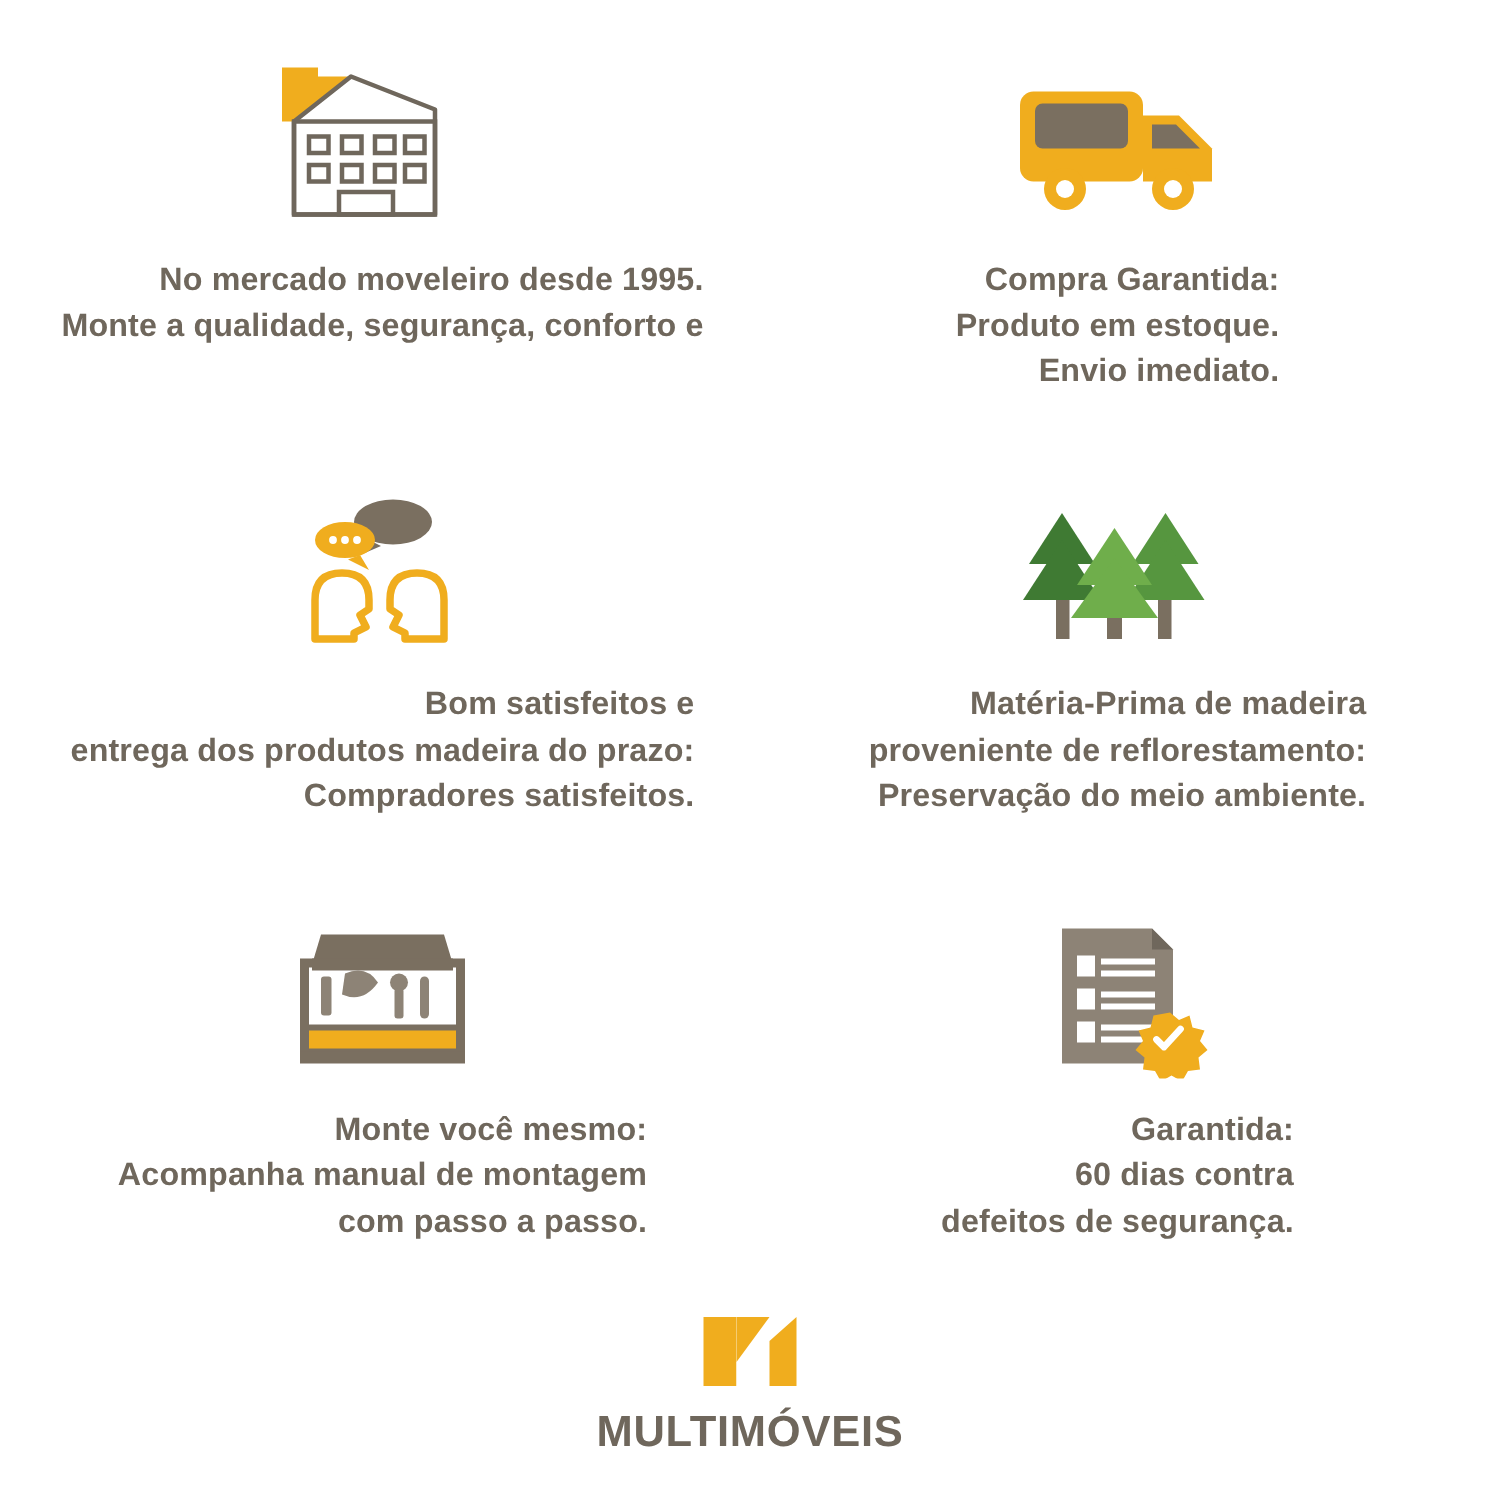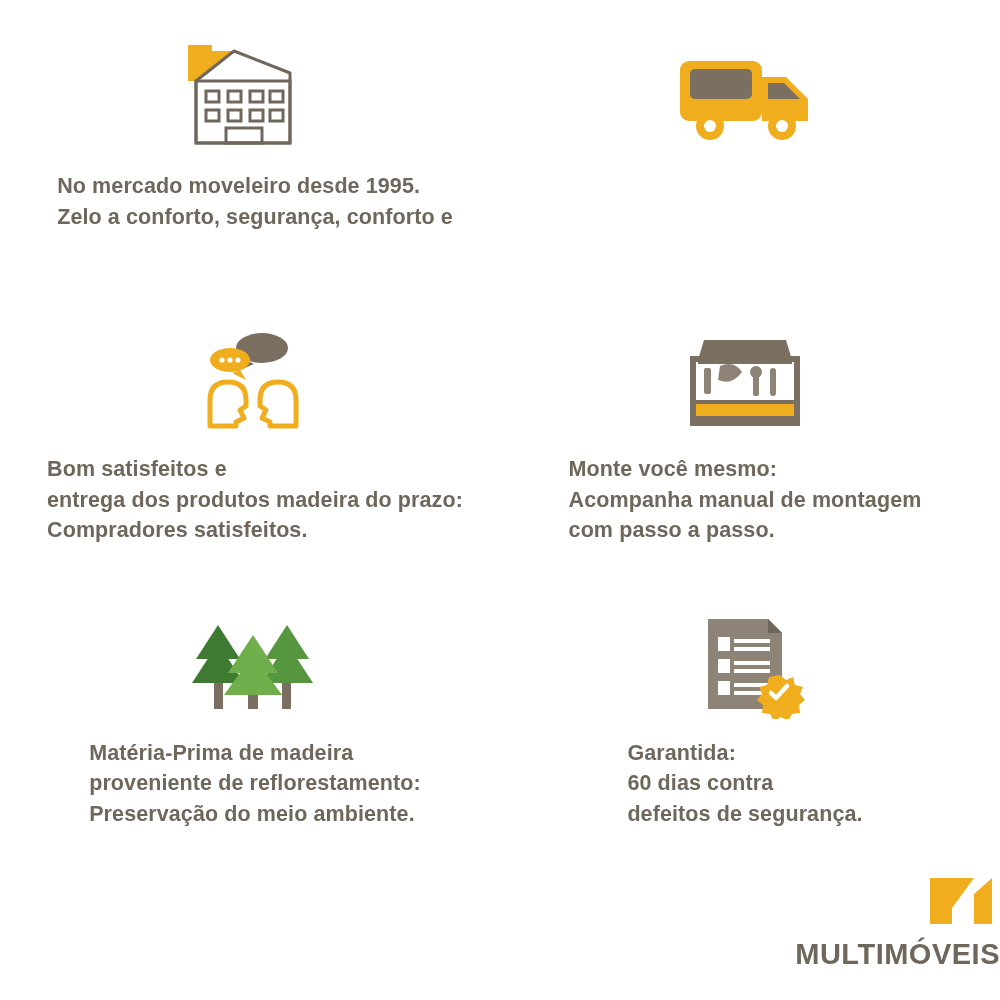--- a/index.html
+++ b/index.html
@@ -32,34 +32,34 @@
     padding: 10px 20px;
   }
   .icon-wrap {
     height: 135px;
     display: flex;
     align-items: center;
     justify-content: center;
   }
   .caption {
     margin-top: 6px;
-    text-align: left;
+    text-align: right;
     color: #6f675c;
     font-size: 21.5px;
     line-height: 1.42;
     font-weight: bold;
     letter-spacing: 0.1px;
   }
   .caption .line { display: block; white-space: nowrap; }
 
   .footer {
     height: 130px;
     display: flex;
     flex-direction: column;
-    align-items: flex-end;
+    align-items: center;
     justify-content: flex-start;
     padding-top: 4px;
   }
   .brand-mark { margin-bottom: 6px; }
   .brand-name {
     color: #6f675c;
     font-size: 29px;
     font-weight: bold;
     letter-spacing: 0.5px;
   }
@@ -86,36 +86,41 @@
             <rect x="36" y="67" width="13" height="11"></rect>
             <rect x="58" y="67" width="13" height="11"></rect>
             <rect x="80" y="67" width="13" height="11"></rect>
             <rect x="100" y="67" width="13" height="11"></rect>
             <rect x="56" y="85" width="36" height="15"></rect>
           </g>
         </svg>
       </div>
       <div class="caption">
         <span class="line">No mercado moveleiro desde 1995.</span>
-        <span class="line">Zelo a conforto, segurança, conforto e</span>
+        <span class="line">Monte a qualidade, segurança, conforto e</span>
       </div>
     </div>
 
     <div class="cell">
       <div class="icon-wrap">
         <svg width="170" height="110" viewBox="0 0 170 110">
           <rect x="20" y="18" width="82" height="60" rx="9" fill="#f0ad1e"></rect>
           <rect x="30" y="26" width="62" height="30" rx="5" fill="#7a6f60"></rect>
           <path d="M102 34 L126 34 L148 56 L148 78 L102 78 Z" fill="#f0ad1e"></path>
           <path d="M108 40 L124 40 L140 56 L108 56 Z" fill="#7a6f60"></path>
           <circle cx="50" cy="83" r="14" fill="#f0ad1e"></circle>
           <circle cx="50" cy="83" r="6" fill="#ffffff"></circle>
           <circle cx="122" cy="83" r="14" fill="#f0ad1e"></circle>
           <circle cx="122" cy="83" r="6" fill="#ffffff"></circle>
         </svg>
+      </div>
+      <div class="caption">
+        <span class="line">Compra Garantida:</span>
+        <span class="line">Produto em estoque.</span>
+        <span class="line">Envio imediato.</span>
       </div>
     </div>
 
     <div class="cell">
       <div class="icon-wrap">
         <svg width="170" height="110" viewBox="0 0 170 110">
           <ellipse cx="92" cy="22" rx="26" ry="15" fill="#7a6f60"></ellipse>
           <path d="M76 34 L70 44 L84 38 Z" fill="#7a6f60"></path>
           <ellipse cx="60" cy="34" rx="20" ry="12" fill="#f0ad1e"></ellipse>
           <path d="M70 44 L76 54 L62 47 Z" fill="#f0ad1e"></path>
@@ -123,20 +128,41 @@
           <circle cx="60" cy="34" r="2.6" fill="#ffffff"></circle>
           <circle cx="68" cy="34" r="2.6" fill="#ffffff"></circle>
           <path d="M40 100 L40 74 Q40 56 58 56 Q76 56 76 74 L76 80 L70 84 L74 92 L66 96 L66 100 Z" fill="none" stroke="#f0ad1e" stroke-width="5" stroke-linejoin="round"></path>
           <path d="M126 100 L126 74 Q126 56 108 56 Q90 56 90 74 L90 80 L96 84 L92 92 L100 96 L100 100 Z" fill="none" stroke="#f0ad1e" stroke-width="5" stroke-linejoin="round"></path>
         </svg>
       </div>
       <div class="caption">
         <span class="line">Bom satisfeitos e</span>
         <span class="line">entrega dos produtos madeira do prazo:</span>
         <span class="line">Compradores satisfeitos.</span>
+      </div>
+    </div>
+
+    <div class="cell">
+      <div class="icon-wrap">
+        <svg width="170" height="110" viewBox="0 0 170 110">
+          <rect x="44" y="74" width="9" height="26" fill="#7a6f60"></rect>
+          <rect x="78" y="78" width="10" height="22" fill="#7a6f60"></rect>
+          <rect x="112" y="74" width="9" height="26" fill="#7a6f60"></rect>
+          <path d="M48 16 L70 50 L26 50 Z" fill="#3f7a33"></path>
+          <path d="M48 34 L74 74 L22 74 Z" fill="#3f7a33"></path>
+          <path d="M117 16 L139 50 L95 50 Z" fill="#56963f"></path>
+          <path d="M117 34 L143 74 L91 74 Z" fill="#56963f"></path>
+          <path d="M83 26 L108 64 L58 64 Z" fill="#6fae4b"></path>
+          <path d="M83 46 L112 86 L54 86 Z" fill="#6fae4b"></path>
+        </svg>
+      </div>
+      <div class="caption">
+        <span class="line">Matéria-Prima de madeira</span>
+        <span class="line">proveniente de reflorestamento:</span>
+        <span class="line">Preservação do meio ambiente.</span>
       </div>
     </div>
 
     <div class="cell">
       <div class="icon-wrap">
         <svg width="170" height="110" viewBox="0 0 170 110">
           <path d="M30 30 L30 98 L140 98 L140 30" fill="#7a6f60"></path>
           <rect x="36" y="36" width="98" height="38" fill="#ffffff"></rect>
           <path d="M44 14 L126 14 L132 34 L38 34 Z" fill="#7a6f60"></path>
           <rect x="38" y="30" width="94" height="8" fill="#7a6f60"></rect>
@@ -146,41 +172,20 @@
           <rect x="93" y="50" width="6" height="20" rx="2" fill="#8d8376"></rect>
           <rect x="110" y="42" width="6" height="28" rx="3" fill="#8d8376"></rect>
           <path d="M36 78 L134 78 L134 90 L36 90 Z" fill="#f0ad1e"></path>
           <rect x="30" y="92" width="110" height="8" fill="#7a6f60"></rect>
         </svg>
       </div>
       <div class="caption">
         <span class="line">Monte você mesmo:</span>
         <span class="line">Acompanha manual de montagem</span>
         <span class="line">com passo a passo.</span>
-      </div>
-    </div>
-
-    <div class="cell">
-      <div class="icon-wrap">
-        <svg width="170" height="110" viewBox="0 0 170 110">
-          <rect x="44" y="74" width="9" height="26" fill="#7a6f60"></rect>
-          <rect x="78" y="78" width="10" height="22" fill="#7a6f60"></rect>
-          <rect x="112" y="74" width="9" height="26" fill="#7a6f60"></rect>
-          <path d="M48 16 L70 50 L26 50 Z" fill="#3f7a33"></path>
-          <path d="M48 34 L74 74 L22 74 Z" fill="#3f7a33"></path>
-          <path d="M117 16 L139 50 L95 50 Z" fill="#56963f"></path>
-          <path d="M117 34 L143 74 L91 74 Z" fill="#56963f"></path>
-          <path d="M83 26 L108 64 L58 64 Z" fill="#6fae4b"></path>
-          <path d="M83 46 L112 86 L54 86 Z" fill="#6fae4b"></path>
-        </svg>
-      </div>
-      <div class="caption">
-        <span class="line">Matéria-Prima de madeira</span>
-        <span class="line">proveniente de reflorestamento:</span>
-        <span class="line">Preservação do meio ambiente.</span>
       </div>
     </div>
 
     <div class="cell">
       <div class="icon-wrap">
         <svg width="170" height="110" viewBox="0 0 170 110">
           <path d="M48 10 L108 10 L122 24 L122 100 L48 100 Z" fill="#8d8376"></path>
           <path d="M108 10 L122 24 L108 24 Z" fill="#6f675c"></path>
           <g fill="#ffffff">
             <rect x="58" y="28" width="12" height="14"></rect>

